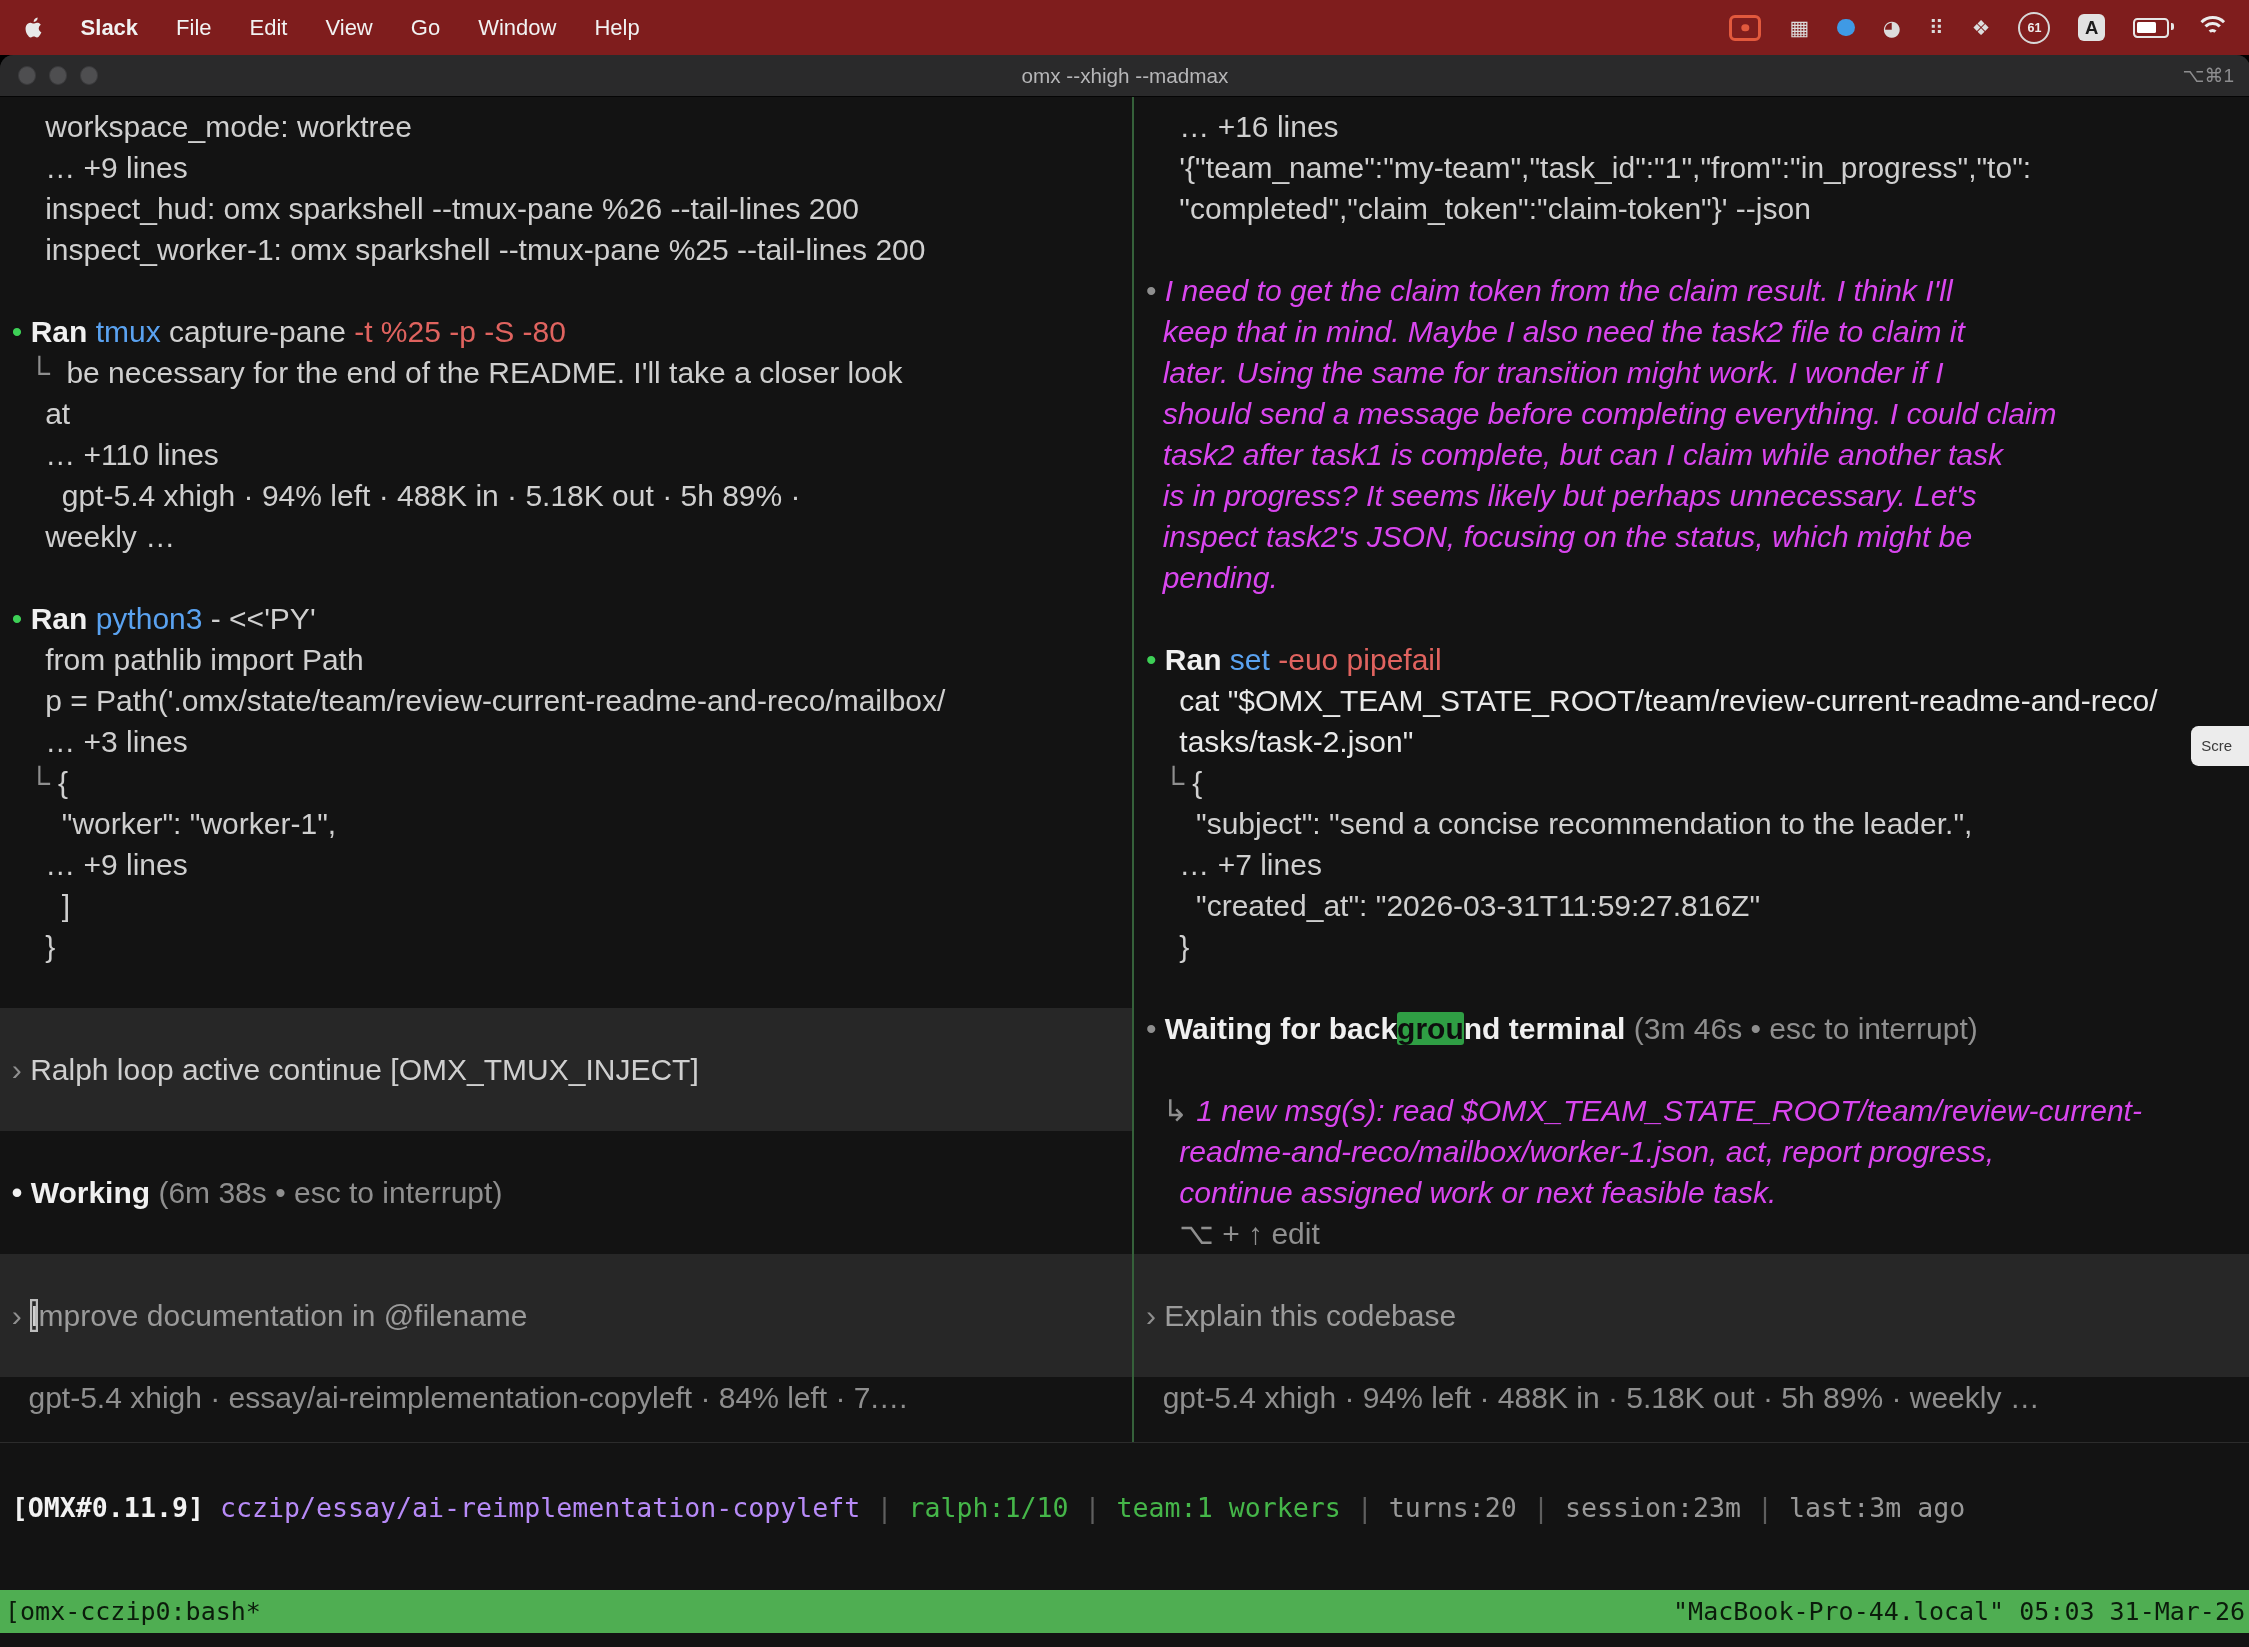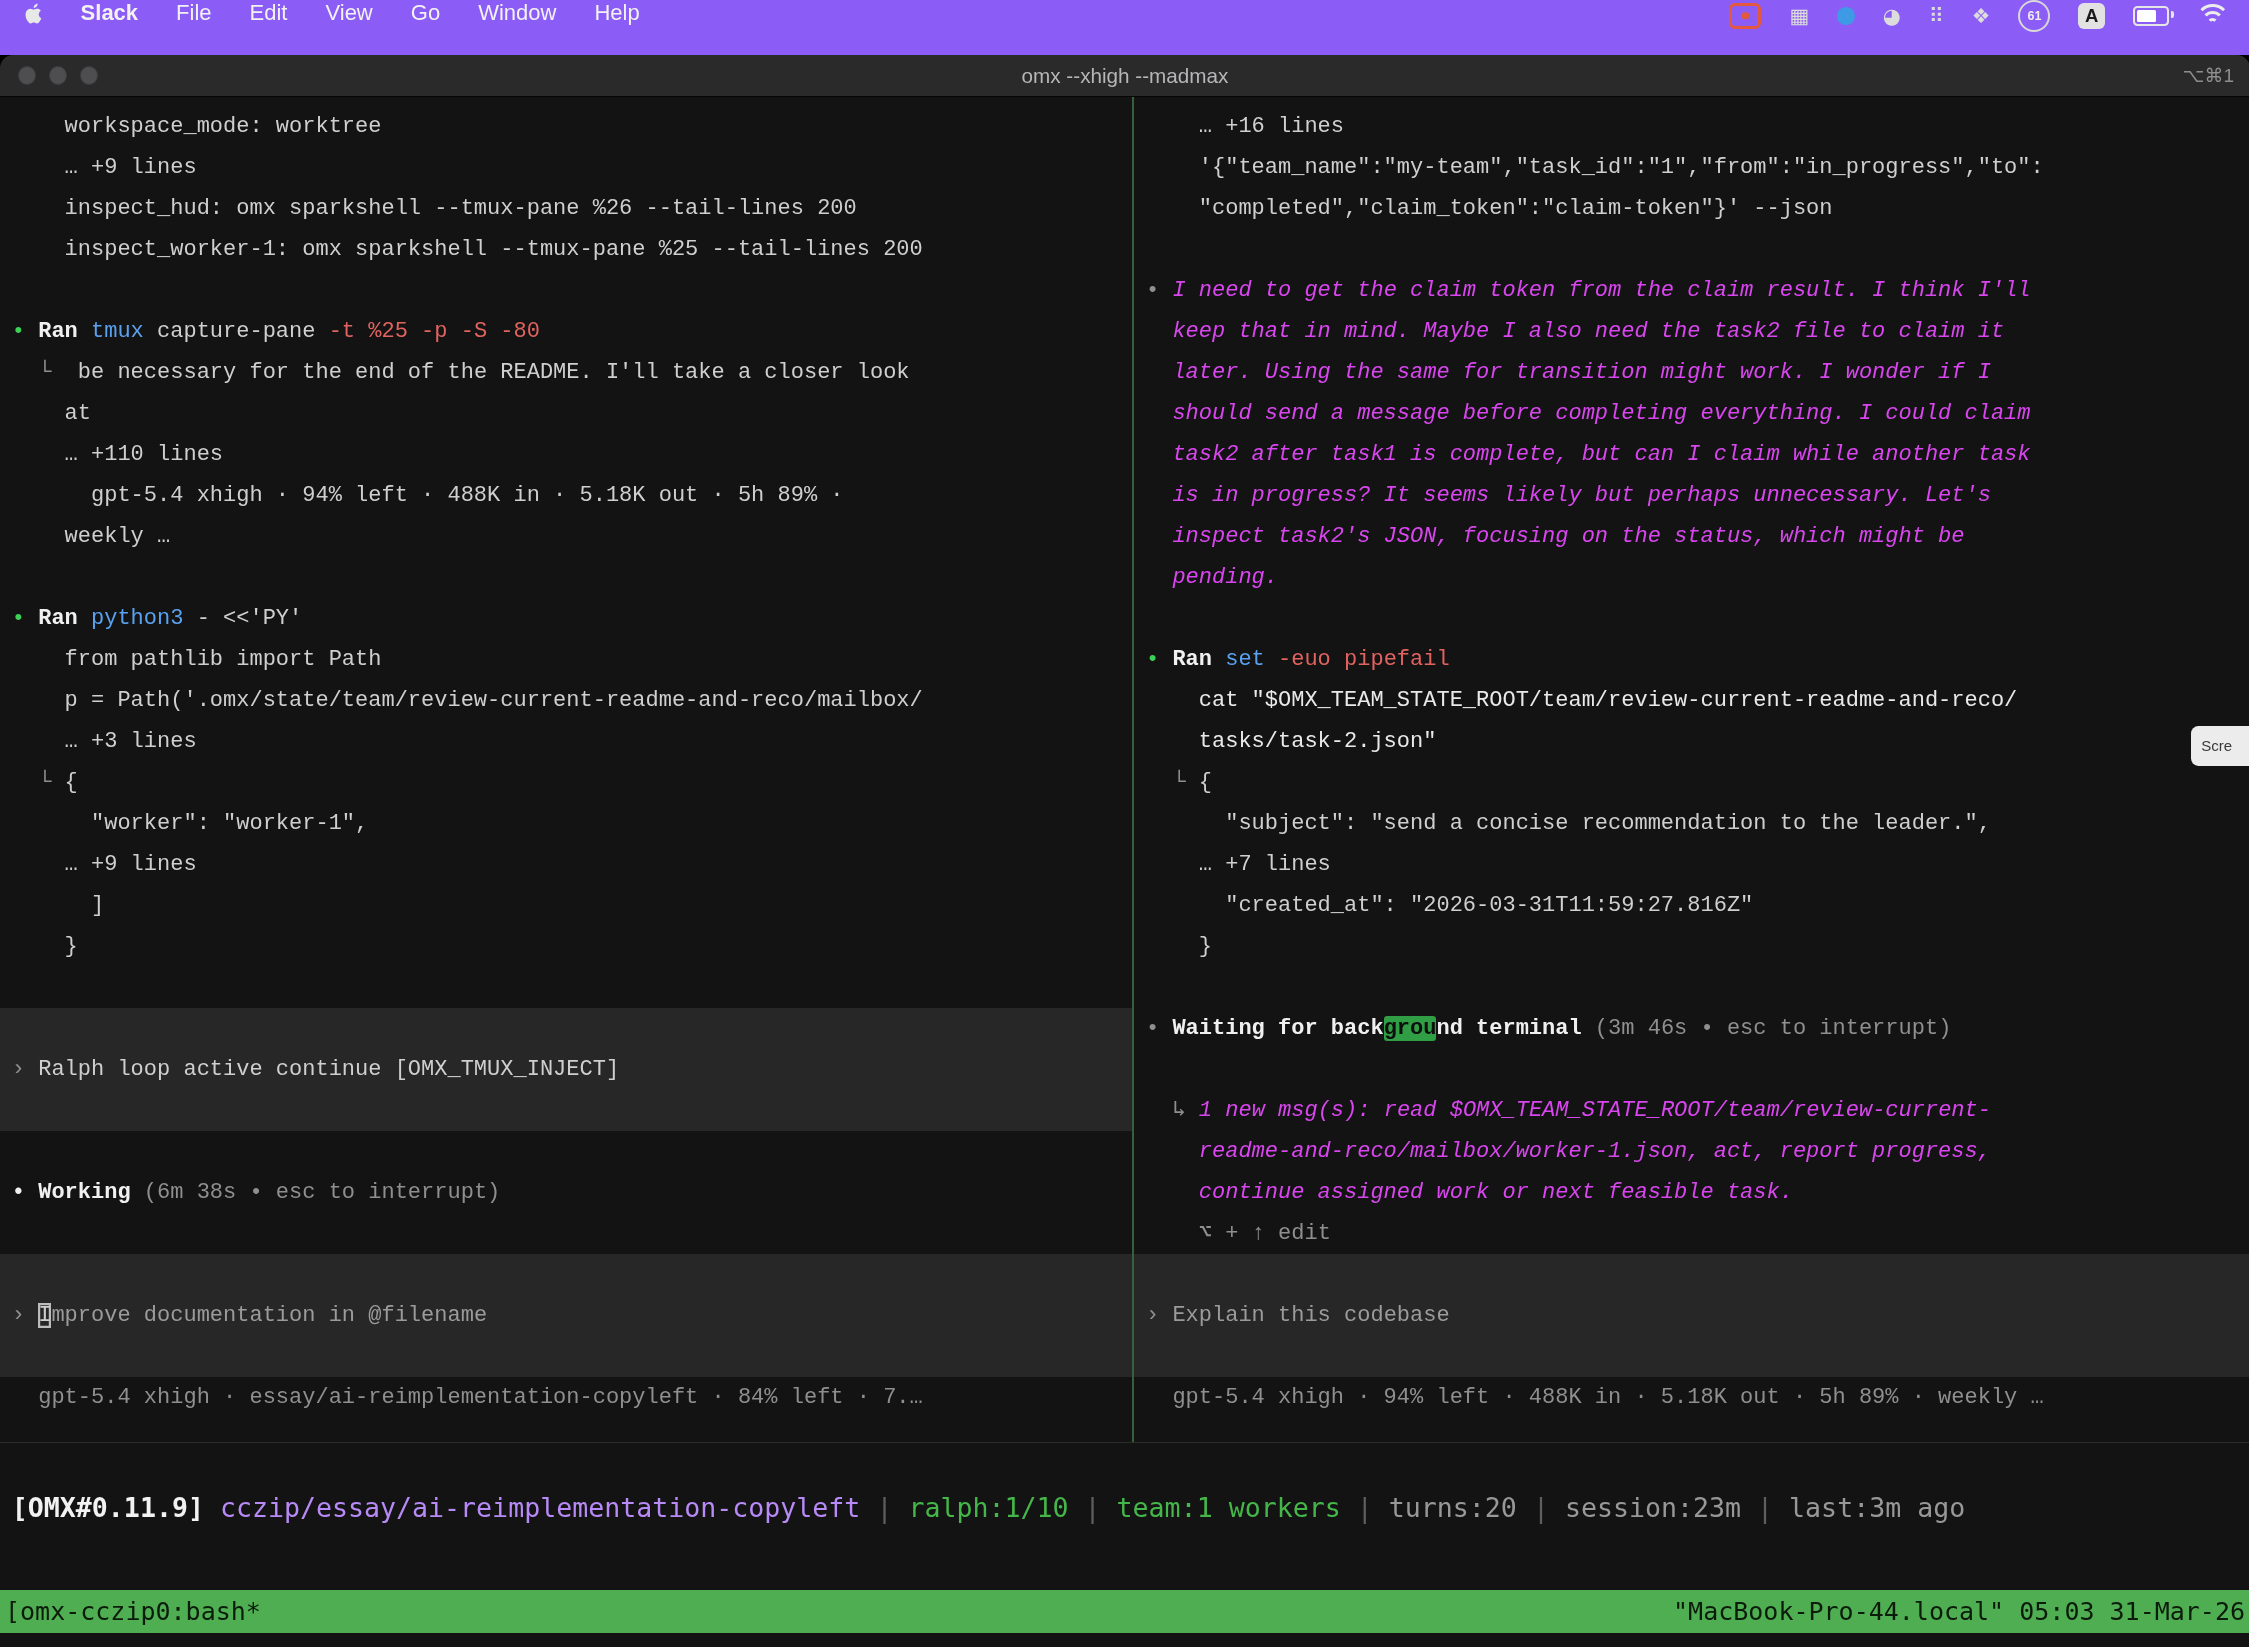--- a/index.html
+++ b/index.html
@@ -1,21 +1,21 @@
 <!DOCTYPE html>
 <html style="font-size:11.8px"><head>
 <meta charset="utf-8">
 <style>
   html,body{margin:0;padding:0;background:#000;}
   body{width:2250px;height:1648px;position:relative;overflow:hidden;
        font-family:"Liberation Sans","DejaVu Sans",sans-serif;}
 
   
-  .menubar{position:absolute;top:0;left:0;right:0;height:55px;background:#8b5cf6;
-           display:flex;align-items:flex-start;padding:0 22px;color:#f2f2f2;
+  .menubar{position:absolute;top:0;left:0;right:0;height:55px;background:#7f1d1d;
+           display:flex;align-items:center;padding:0 22px;color:#f2f2f2;
            font-size:22px;box-sizing:border-box;}
   .menubar .apple{width:26.6px;height:26.6px;display:flex;align-items:center;margin-right:32px;}
   .menubar .appname{font-weight:700;margin-right:38px;}
   .menubar .mitem{margin-right:38px;font-weight:400;}
   .mb-icons{margin-left:auto;display:flex;align-items:center;gap:28px;}
   .glyph-ic{color:#dcdcdc;font-size:20.7px;font-family:"DejaVu Sans",sans-serif;}
   .rec{width:26.6px;height:20px;border:3px solid #e2593d;border-radius:5.9px;position:relative;}
   .rec::after{content:"";position:absolute;left:50%;top:50%;transform:translate(-50%,-50%);
               width:7.4px;height:7.4px;border-radius:50%;background:#e2593d;}
   .bluedot{width:17.7px;height:17.7px;border-radius:50%;background:#3f9ae5;}
@@ -44,22 +44,22 @@
   .tl{width:18.5px;height:18.5px;border-radius:50%;background:#4e4e50;border:0.7px solid #3b3b3d;box-sizing:border-box;}
   .wtitle{margin:0 auto;color:#b6b6b8;font-size:20.7px;}
   .tb-right{position:absolute;right:16px;color:#8d8d8f;font-size:19px;
             font-family:"Liberation Sans","DejaVu Sans",sans-serif;}
 
   .content{position:absolute;top:42px;left:0;right:0;bottom:0;background:#131313;}
 
   .panes{position:absolute;top:0;left:0;right:0;height:1345px;display:flex;
          border-bottom:0.7px solid #2c2c2c;}
   .pane{overflow:hidden;padding:8.9px 0 0 11.8px;box-sizing:border-box;
-        font-family:Liberation Mono, monospace;
-        font-size:22px;line-height:41px;color:#cfcfcf;}
+        font-family:Liberation Sans, sans-serif;
+        font-size:30px;line-height:41px;color:#cfcfcf;}
   .pane.left{width:1132px;}
   .divider{width:2.2px;background:#35613a;}
   .pane.right{flex:1;}
 
   .tline{height:41px;white-space:pre;}
   .tline.band{background:#272727;margin-left:-11.8px;padding:41px 0 41px 11.8px;}
 
   .fg{color:#cfcfcf;}
   .white{color:#e9e9e9;}
   .dim{color:#8f8f8f;}

